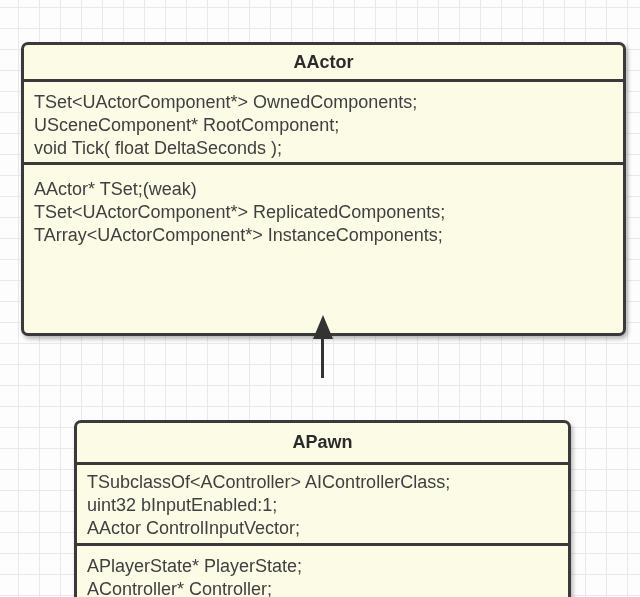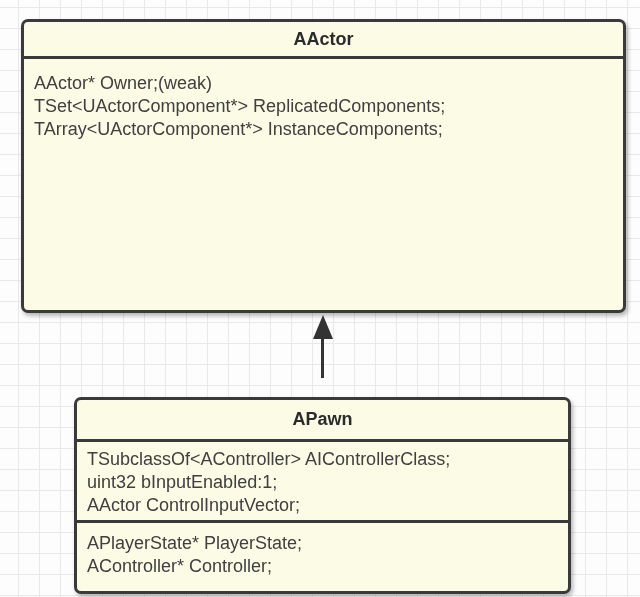--- a/index.html
+++ b/index.html
@@ -25,20 +25,21 @@
   }
   .uml-class {
     position: absolute;
     background: var(--box-fill);
     border: 3px solid var(--box-border);
     border-radius: 7px;
     box-shadow: 2px 3px 4px rgba(0,0,0,0.28);
     display: flex;
     flex-direction: column;
     color: var(--text);
+    margin-top: 23px;
   }
   .class-title {
     font-weight: bold;
     font-size: 18px;
     color: var(--title-text);
     display: flex;
     align-items: center;
     justify-content: center;
     border-bottom: 3px solid var(--box-border);
     flex: 0 0 auto;
@@ -83,22 +84,27 @@
     border-bottom: 24px solid var(--arrow);
   }
 </style>
 </head>
 <body>
 
 <div id="canvas">
 
   <div class="uml-class" id="aactor">
     <div class="class-title">AActor</div>
+    <div class="compartment with-divider sec1">
+      <div class="fline">TSet&lt;UActorComponent*&gt; OwnedComponents;</div>
+      <div class="fline">USceneComponent* RootComponent;</div>
+      <div class="fline">void Tick( float DeltaSeconds );</div>
+    </div>
     <div class="compartment fill sec2">
-      <div class="fline">AActor* Owner;(weak)</div>
+      <div class="fline">AActor* TSet;(weak)</div>
       <div class="fline">TSet&lt;UActorComponent*&gt; ReplicatedComponents;</div>
       <div class="fline">TArray&lt;UActorComponent*&gt; InstanceComponents;</div>
       <div class="fline"></div>
     </div>
   </div>
 
   <div>
     <div class="arrow-head"></div>
     <div class="arrow-stem"></div>
   </div>

